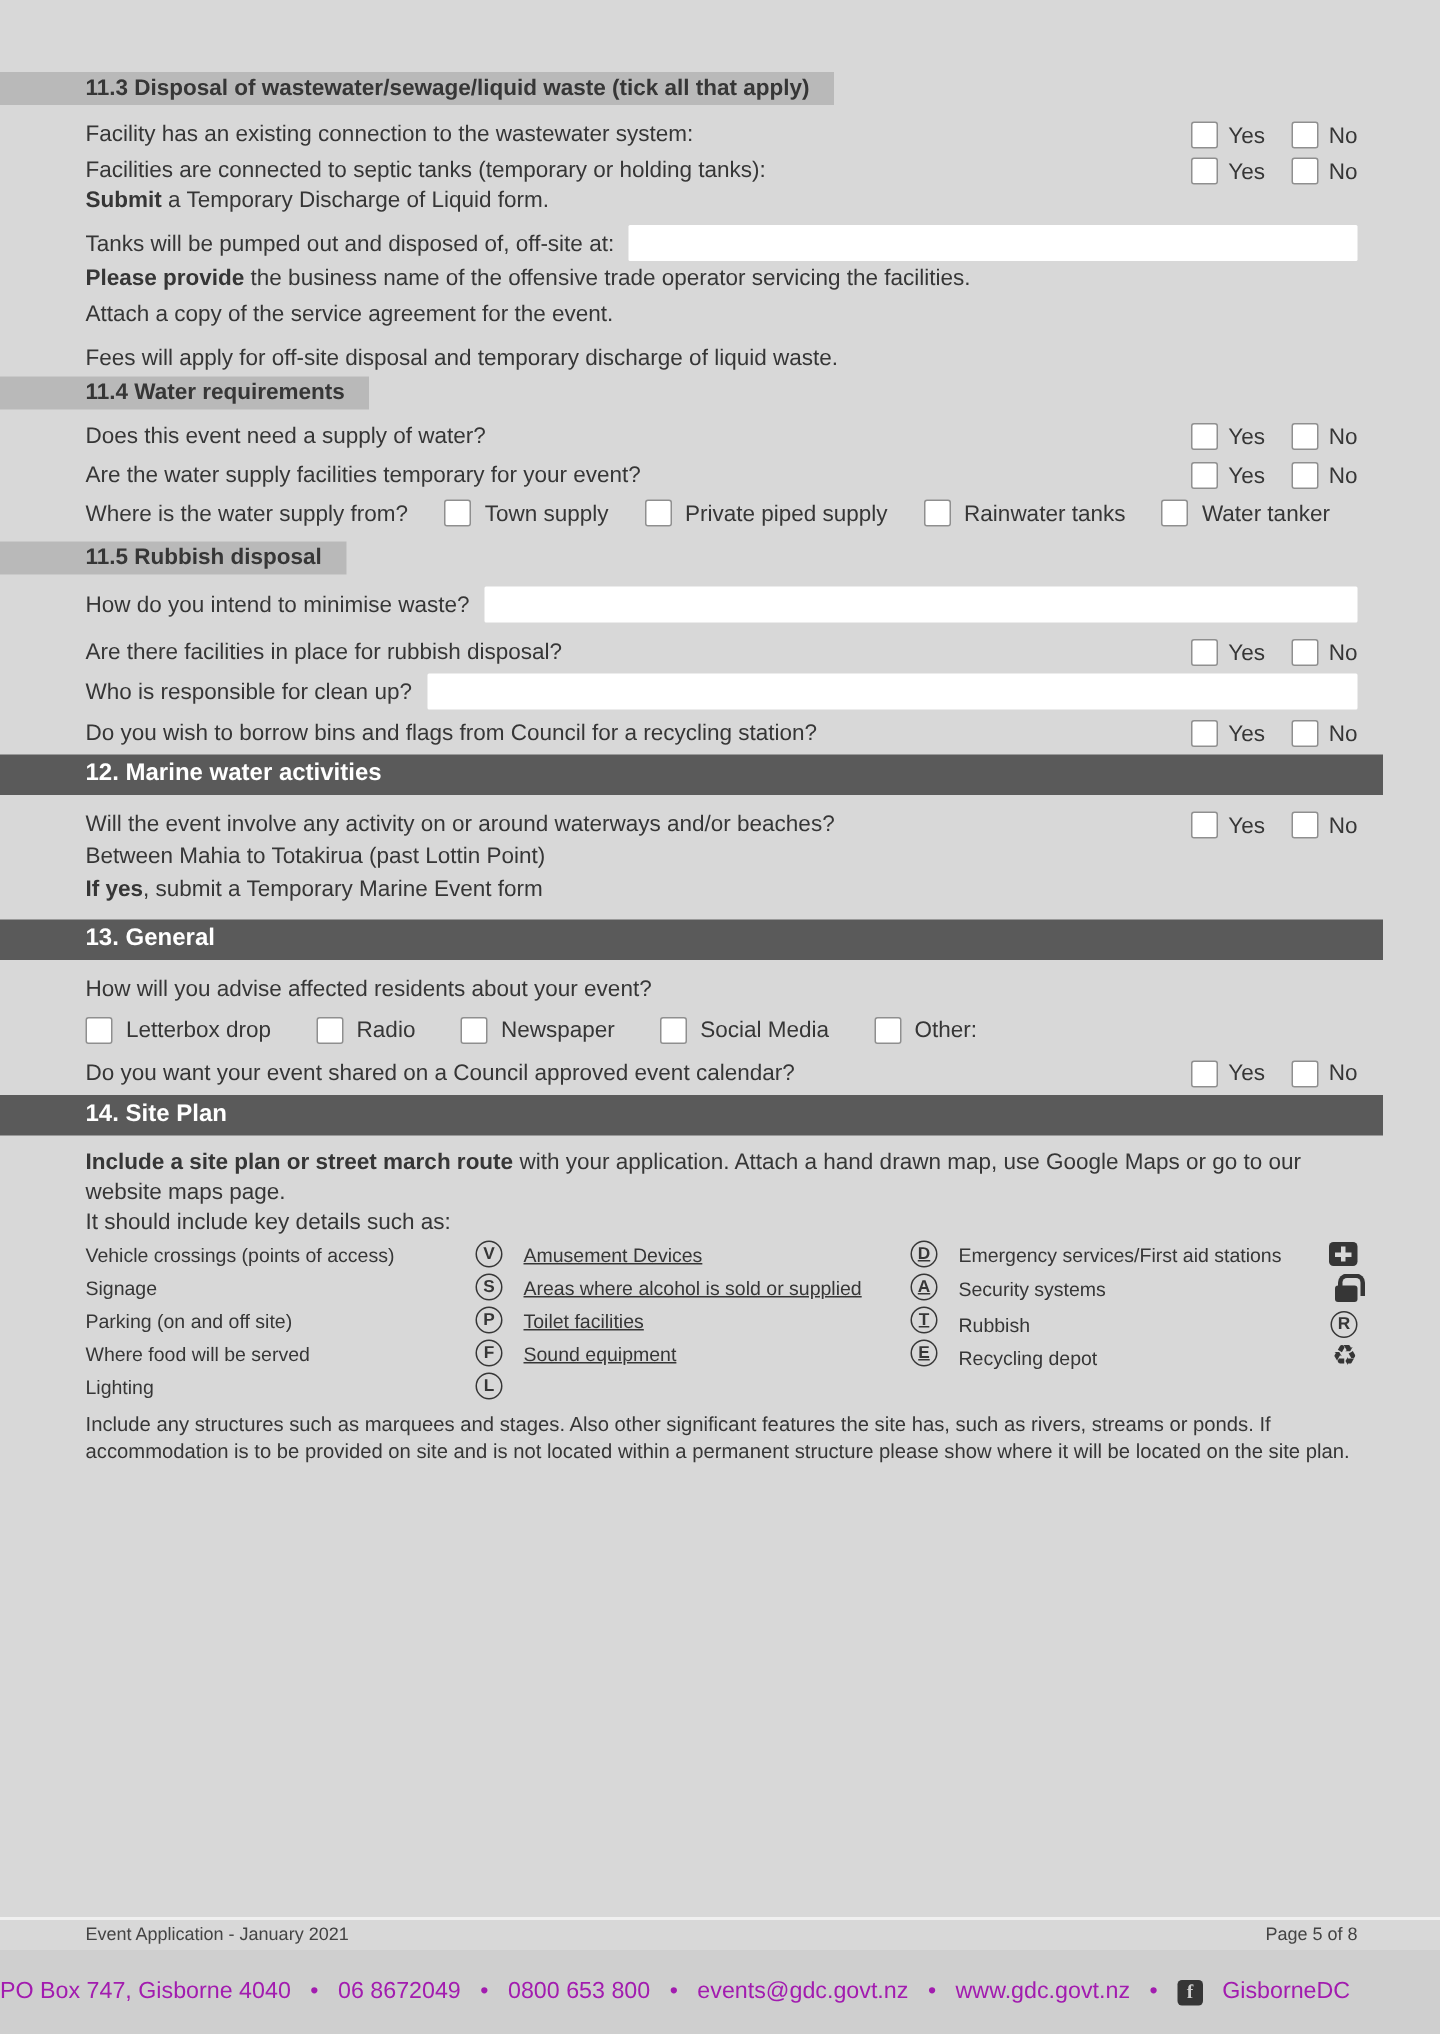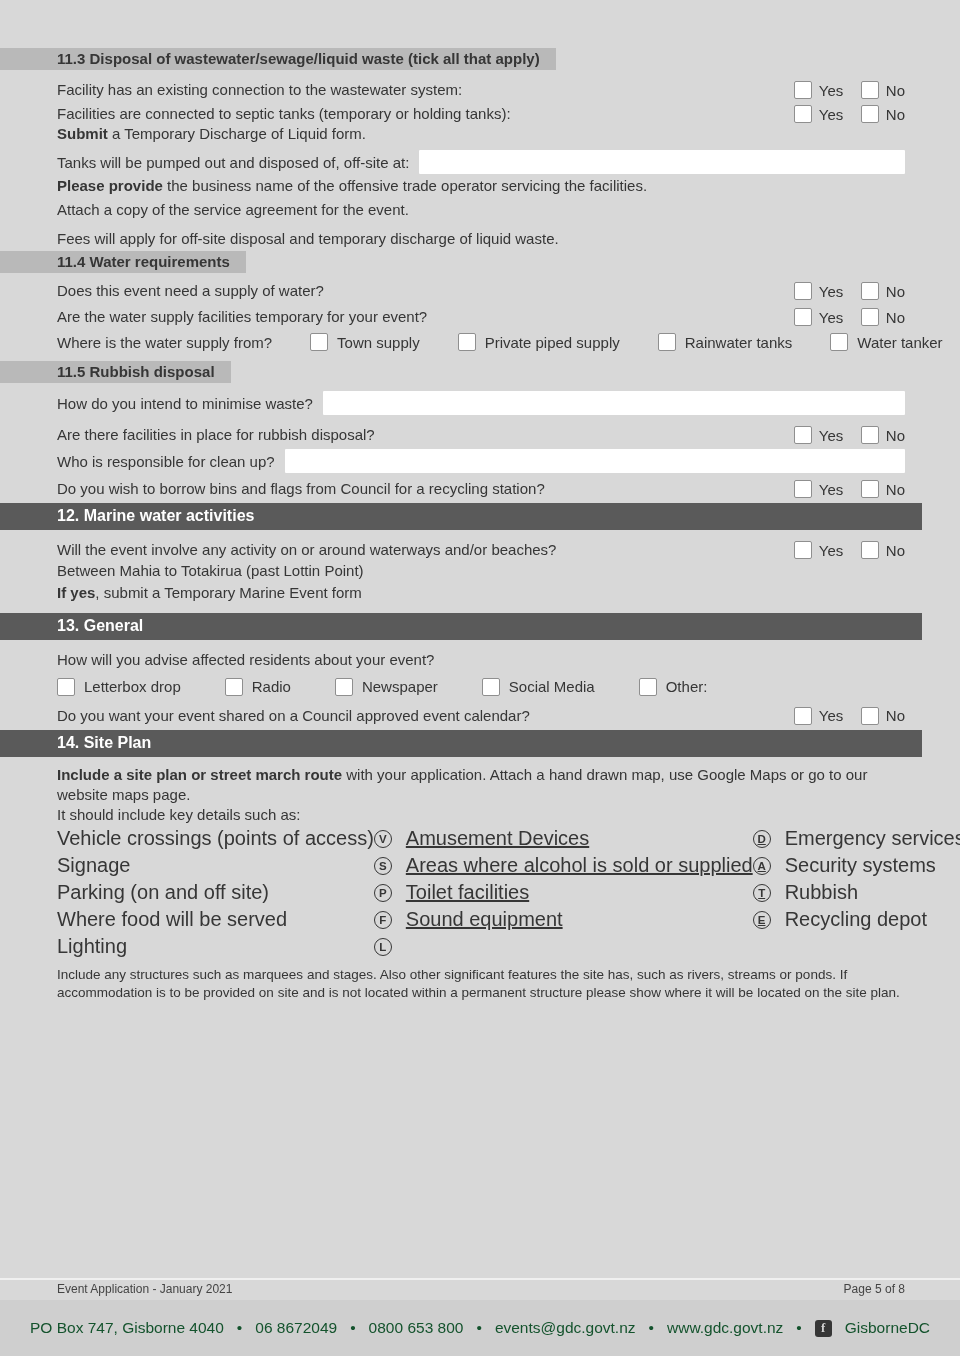--- a/index.html
+++ b/index.html
@@ -14,47 +14,47 @@
   .qlabel{flex:1 1 auto;line-height:1.34;}
   .fixedlabel{flex:0 0 auto;white-space:nowrap;}
   .para{margin-left:57px;margin-right:55px;line-height:1.34;}
   .cb{flex:none;width:18px;height:18px;background:#ffffff;border:1px solid #8f8f8f;border-radius:2px;display:inline-block;}
   .yesno{flex:none;display:flex;align-items:center;margin-left:auto;padding-left:12px;}
   .yesno .cb{margin-right:7px;}
   .yesno .yn{margin-right:16px;min-width:26px;}
   .yesno .yn:last-child{margin-right:0;min-width:0;}
   .row.top .yesno{margin-top:1px;}
   .field{flex:1 1 auto;height:24px;background:#ffffff;border:0;margin-left:10px;font:inherit;color:#363636;padding:0 8px;border-radius:1px;}
-  .optrow{display:flex;align-items:center;margin-left:57px;margin-right:55px;white-space:nowrap;min-height:22px;gap:14px;}
+  .optrow{display:flex;align-items:center;margin-left:57px;margin-right:55px;white-space:nowrap;min-height:22px;}
   .opt{display:flex;align-items:center;white-space:nowrap;}
   .opt .cb{margin-right:9px;}
   .gap26>.opt{margin-left:24px;}
   .gap30>.opt{margin-left:0;margin-right:30px;}.mt2{margin-top:2px;}.mt4{margin-top:4px;}.mt6{margin-top:6px;}
   .mt8{margin-top:8px;}.mt9{margin-top:9px;}.mt10{margin-top:10px;}
   .keygrid{display:flex;margin:2px 55px 0 57px;column-gap:14px;align-items:flex-start;}
   .kcol{display:flex;flex-direction:column;row-gap:4px;}
   .kcol1{flex:0 0 278px;}
   .kcol2{flex:0 0 276px;text-decoration:underline;}
   .kcol3{flex:1 1 auto;}
   .krow{display:flex;align-items:center;min-height:18px;}
-  .klabel{font-size:20px;white-space:nowrap;text-align:right;}
+  .klabel{font-size:13px;white-space:nowrap;text-align:right;}
   .kicon{margin-left:auto;flex:none;display:inline-flex;align-items:center;justify-content:center;}
   .cletter{width:18px;height:18px;border:1.6px solid #363636;border-radius:50%;
            font-size:11.5px;font-weight:bold;color:#363636;display:inline-flex;align-items:center;justify-content:center;}
   .icon-firstaid{position:relative;width:19px;height:16px;background:#363636;border-radius:3px;}
   .icon-firstaid::before{content:"";position:absolute;left:8px;top:3px;width:3px;height:10px;background:#d8d8d8;}
   .icon-firstaid::after{content:"";position:absolute;left:4px;top:6.5px;width:11px;height:3px;background:#d8d8d8;}
   .icon-lock{position:relative;width:15px;height:11px;background:#363636;border-radius:2px;margin-top:8px;margin-bottom:2px;}
   .icon-lock::before{content:"";position:absolute;top:-8px;left:1.5px;width:12px;height:12px;border:3px solid #363636;border-bottom:none;border-radius:6px 6px 0 0;}
   .icon-recycle{font-size:19px;line-height:18px;color:#363636;}
   .smallnote{font-size:13.5px;line-height:1.3;margin:8px 55px 0 57px;}
   .pagefoot{position:absolute;left:0;right:0;bottom:0;}
   .footrule{height:2px;background:#f0f0f0;}
   .footrow{display:flex;justify-content:space-between;margin:2px 55px 4px 57px;font-size:12px;color:#444444;}
-  .contactbar{height:56px;background:#cfcfcf;display:flex;align-items:center;justify-content:center;gap:13px;font-size:15.5px;color:#14532d;}
+  .contactbar{height:56px;background:#cfcfcf;display:flex;align-items:center;gap:13px;font-size:15.5px;color:#a21caf;}
   .fb{width:17px;height:17px;background:#363636;border-radius:3px;color:#cfcfcf;display:inline-flex;align-items:center;justify-content:center;font-weight:bold;font-size:13px;}
   .fb::before{content:"f";font-family:"Liberation Serif",serif;}
   b{font-weight:bold;}
 </style>
 </head>
 <body>
 
 <div class="page">
   <div class="content">
 

